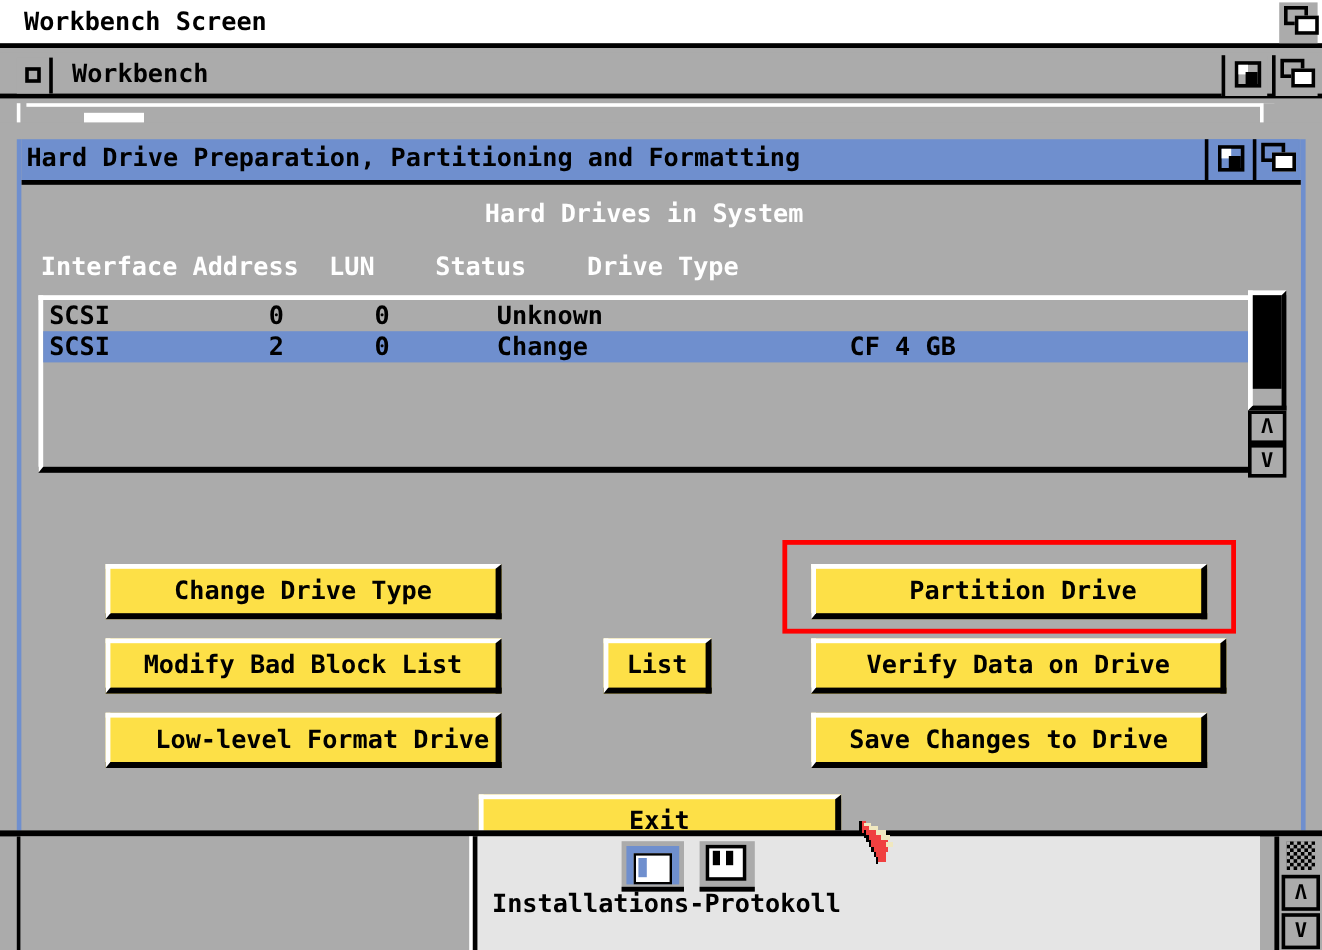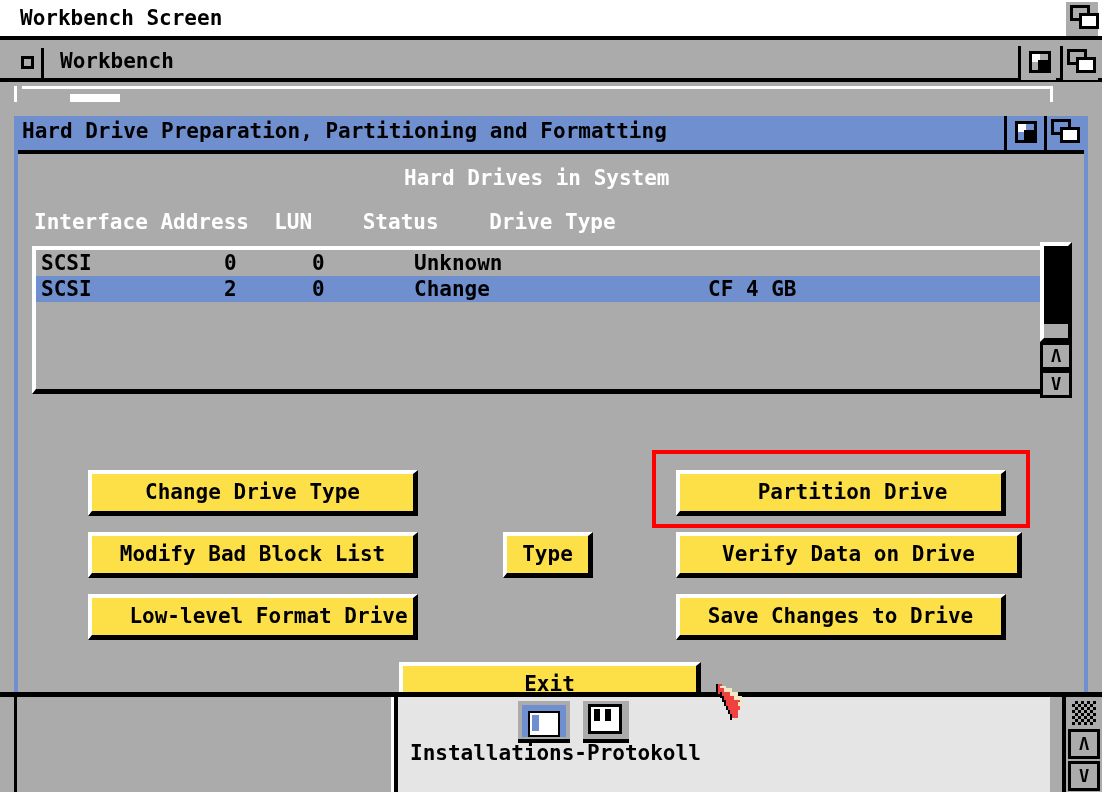--- a/index.html
+++ b/index.html
@@ -339,21 +339,21 @@
         <div id="ls-track">
           <div id="ls-knob"></div>
         </div>
         <div id="ls-up" class="ls-arrow amiga-text">Λ</div>
         <div id="ls-down" class="ls-arrow amiga-text">V</div>
       </div>
 
       <div id="btn-change-drive-type" class="abtn amiga-text">Change Drive Type</div>
       <div id="btn-modify-bad-block" class="abtn amiga-text">Modify Bad Block List</div>
       <div id="btn-low-level-format" class="abtn amiga-text">Low-level Format Drive</div>
-      <div id="btn-help" class="abtn amiga-text">Type</div>
+      <div id="btn-help" class="abtn amiga-text">List</div>
       <div id="btn-partition-drive" class="abtn amiga-text">Partition Drive</div>
       <div id="btn-verify-data" class="abtn amiga-text">Verify Data on Drive</div>
       <div id="btn-save-changes" class="abtn amiga-text">Save Changes to Drive</div>
       <div id="btn-exit" class="abtn amiga-text">Exit</div>
 
       <div id="redbox"></div>
 
     </div>
   </div>
 

